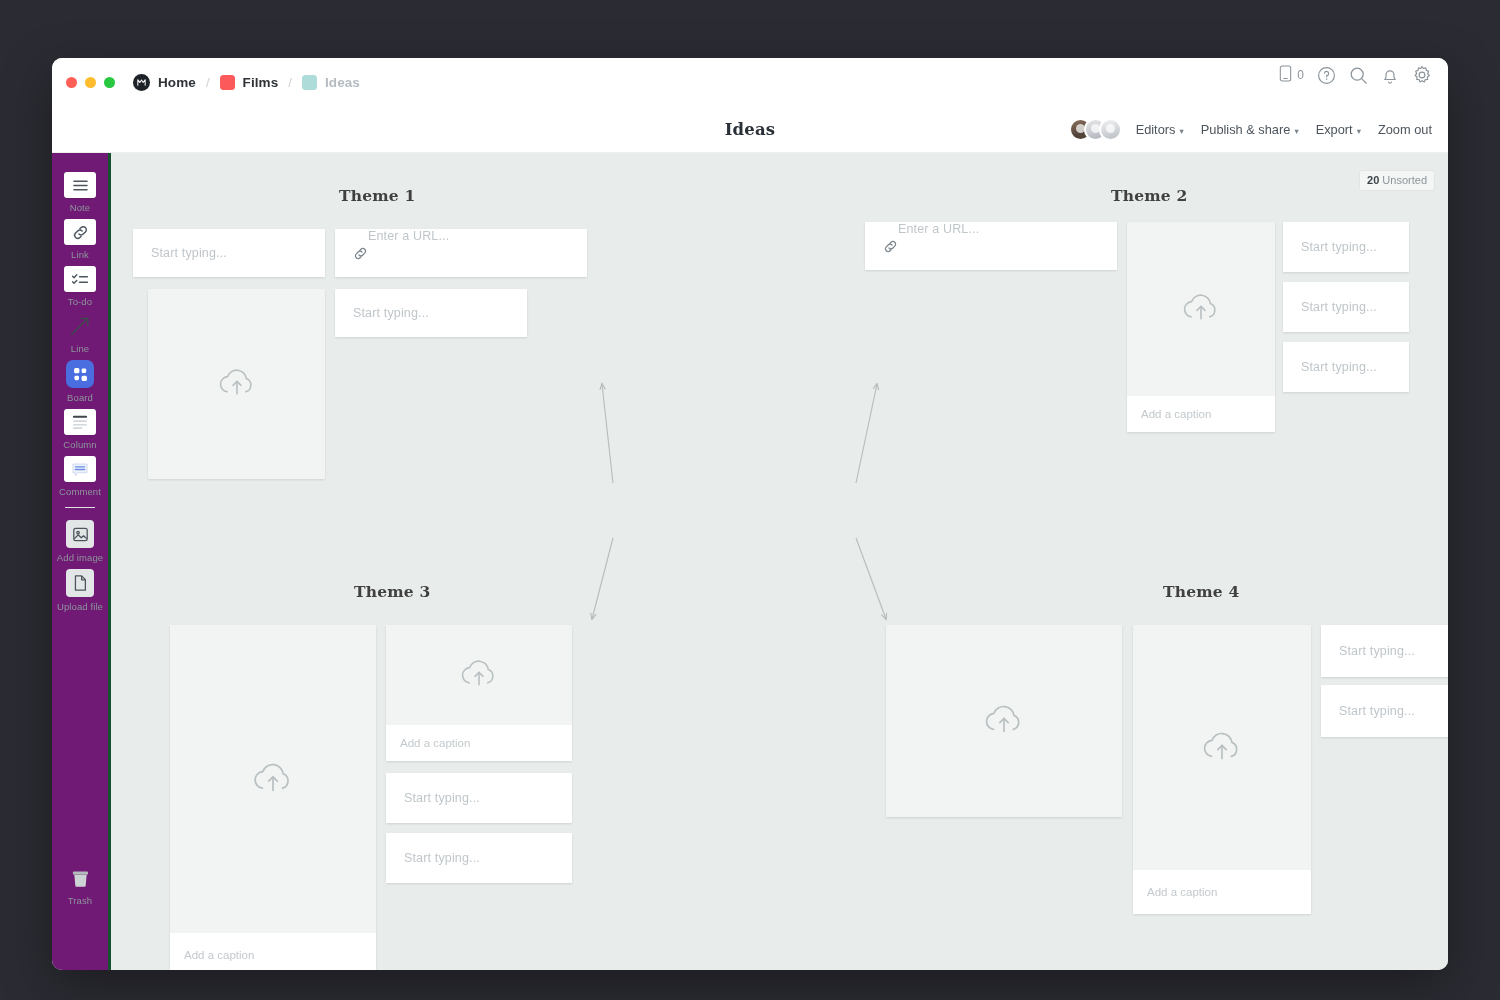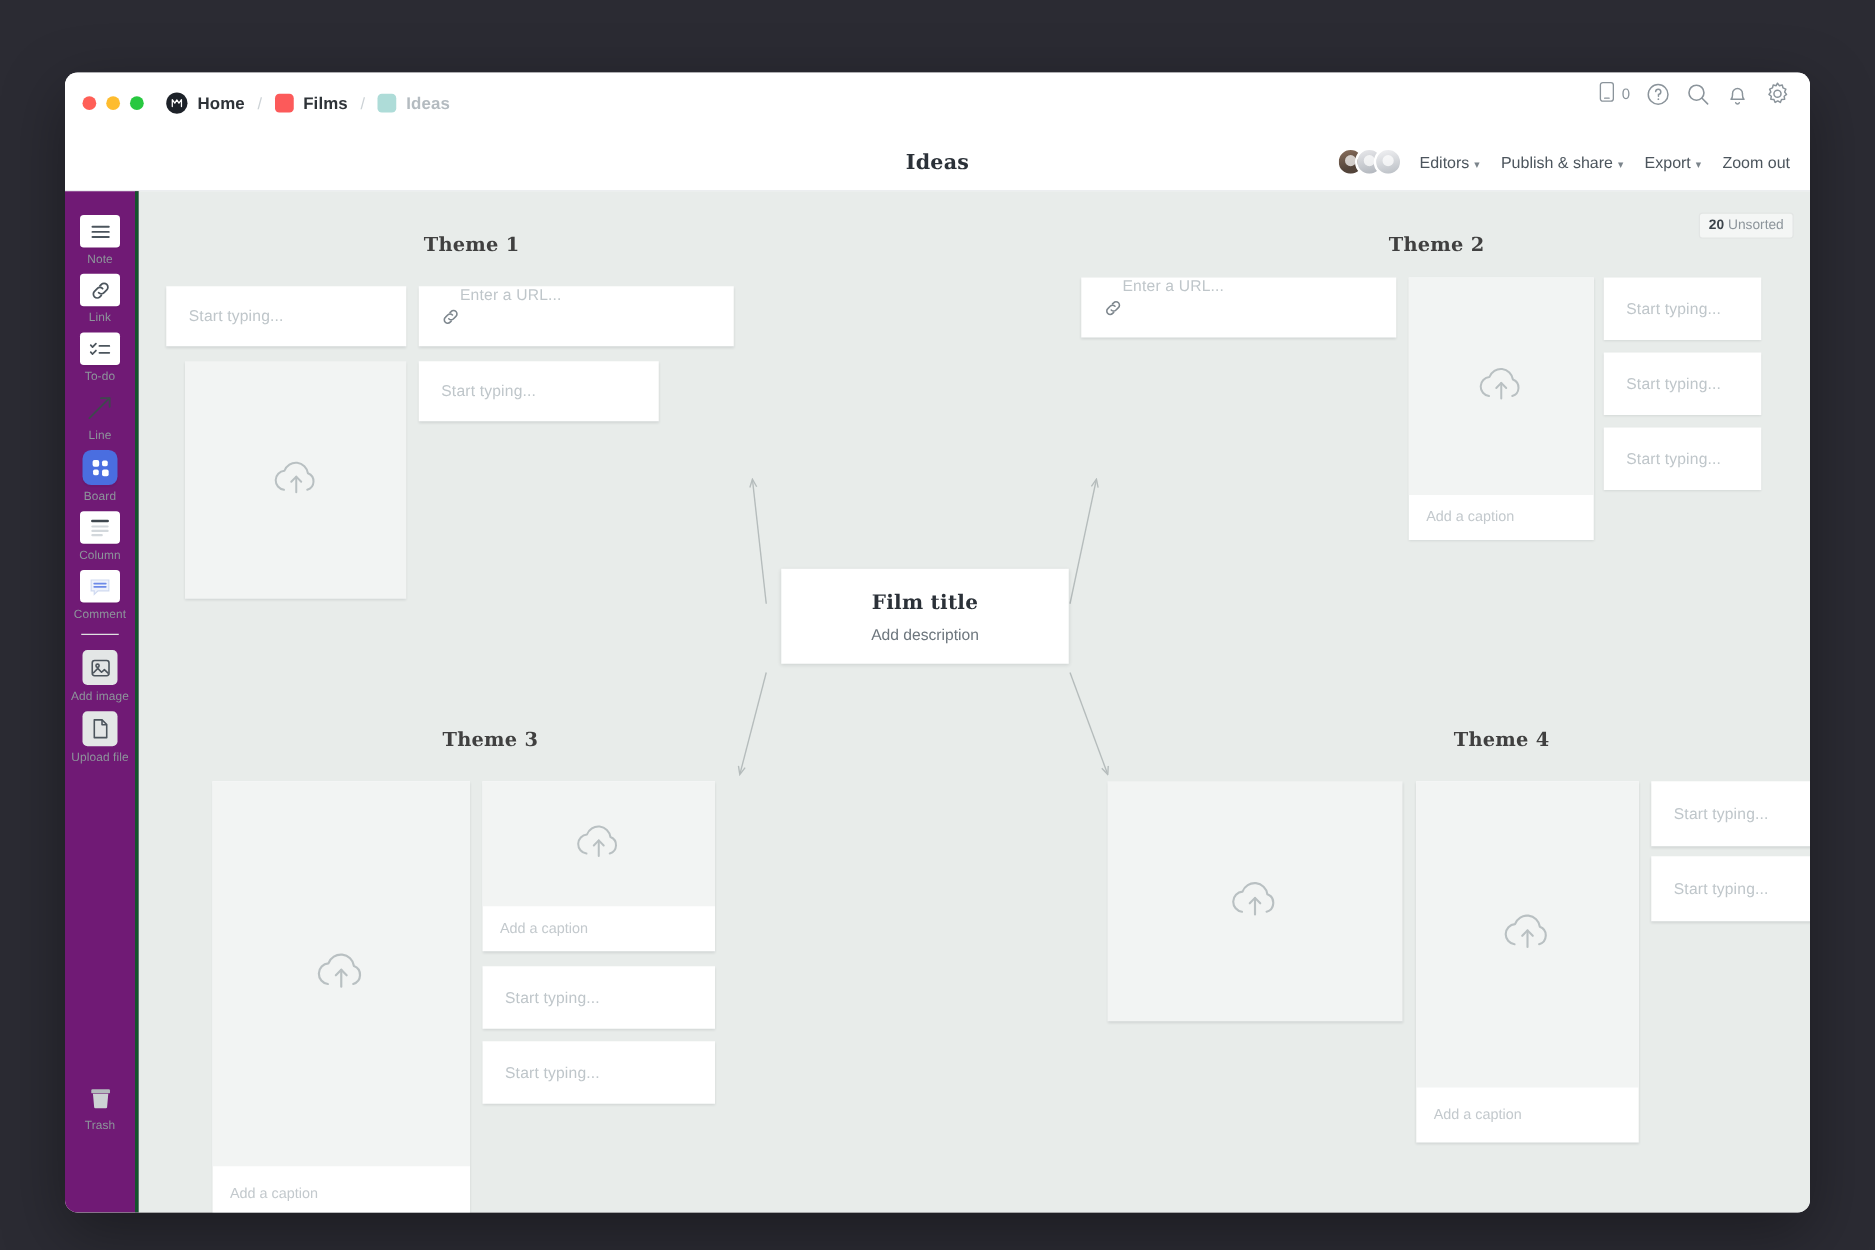--- a/index.html
+++ b/index.html
@@ -517,24 +517,20 @@
       </div>
 
       <div class="card note-card" style="left:1172px; top:129px; width:126px; height:50px;">
         <span class="ph">Start typing...</span>
       </div>
 
       <div class="card note-card" style="left:1172px; top:189px; width:126px; height:50px;">
         <span class="ph">Start typing...</span>
       </div>
 
-      <div class="center-node" style="left:514px; top:302px; width:230px; height:76px;">
-        <div class="t">Film title</div>
-        <div class="d">Add description</div>
-      </div>
 
       <div class="theme-heading" style="left:243px; top:429px;">Theme 3</div>
 
       <div class="card img-cap-card" style="left:59px; top:472px; width:206px; height:352px;">
         <div class="imgarea">
           <span>
             <svg width="46" height="37" viewBox="0 0 44 36" fill="none" stroke="#b9c0c2" stroke-width="1.7" stroke-linecap="round" stroke-linejoin="round">
               <path d="M11.6 28.4A8.1 8.1 0 0 1 12 12.3a10.3 10.3 0 0 1 19.9 2.1 7.4 7.4 0 0 1-.6 14"></path>
               <line x1="22" y1="30.5" x2="22" y2="17.4"></line>
               <path d="M17.8 21.6L22 17.3l4.2 4.3"></path>

